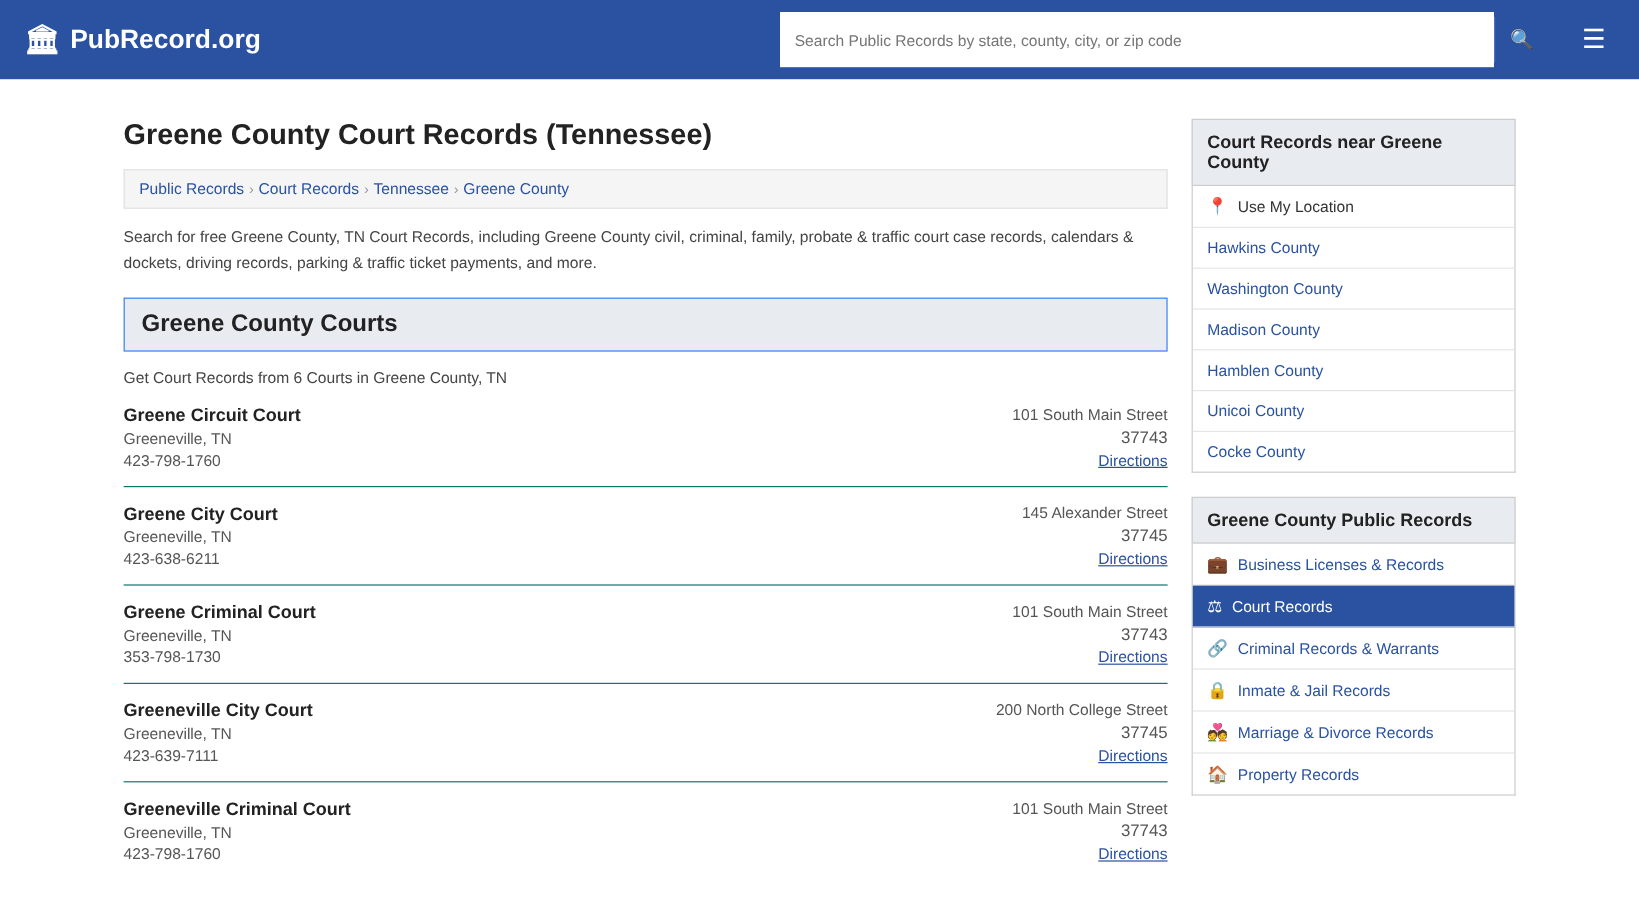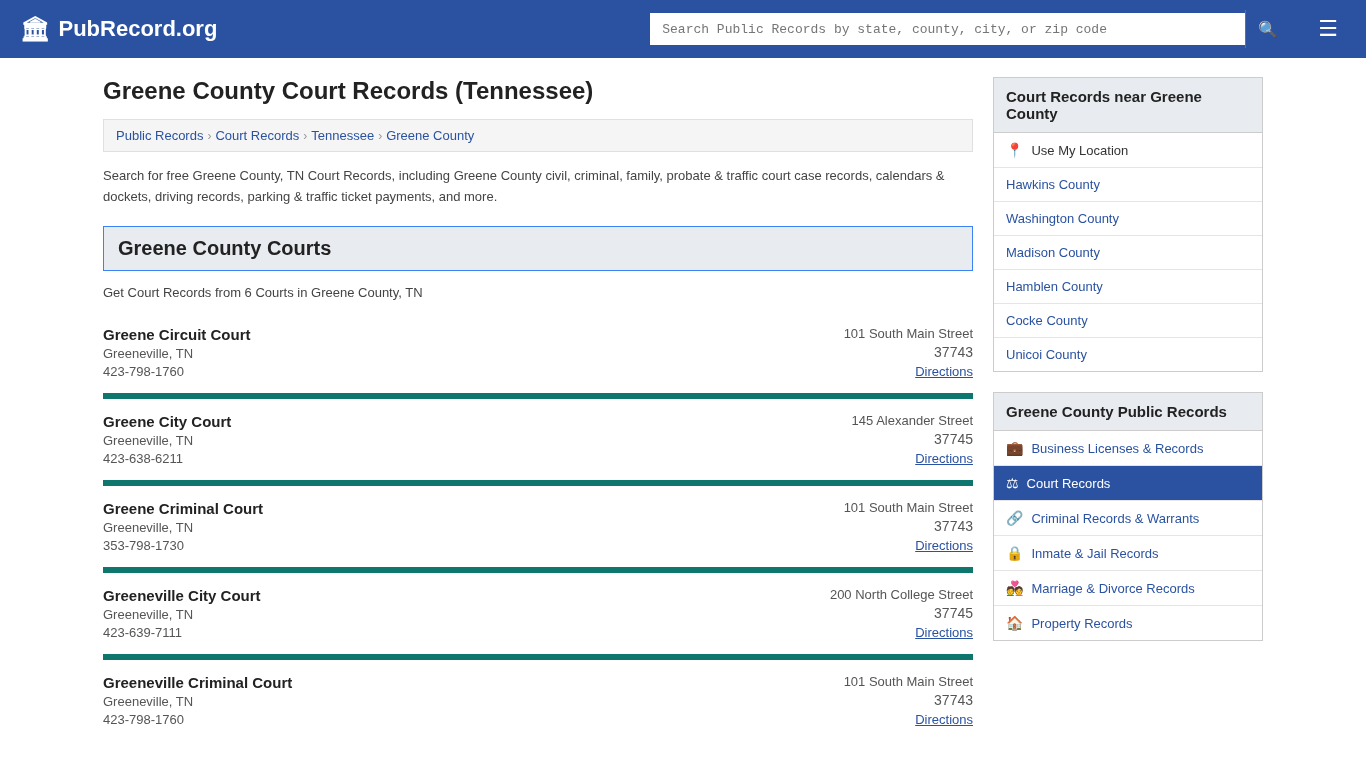--- a/index.html
+++ b/index.html
@@ -31,22 +31,21 @@
       align-items: center;
       max-width: 640px;
       margin-left: auto;
     }
     .search-bar input {
       flex: 1;
       padding: 8px 12px;
       border: none;
       font-size: 13px;
       outline: none;
-      height: 32px;
-      font-family: Liberation Mono, monospace;
+      height: 46px;
     }
     .search-btn {
       background: #2a52a0;
       border: none;
       color: #fff;
       padding: 0 12px;
       height: 38px;
       cursor: pointer;
       font-size: 16px;
       border-left: 1px solid #4a72c0;
@@ -58,21 +57,21 @@
       font-size: 22px;
       cursor: pointer;
       padding: 4px 8px;
       line-height: 1;
     }
 
     
     .main-container {
       max-width: 1200px;
       margin: 0 auto;
-      padding: 19px 20px;
+      padding: 33px 20px;
       display: flex;
       gap: 20px;
     }
 
     
     .content {
       flex: 1;
     }
 
     .page-title {
@@ -116,26 +115,26 @@
       padding: 10px 14px;
       font-size: 20px;
       font-weight: bold;
       color: #222;
       margin-bottom: 14px;
     }
 
     .section-count {
       font-size: 13px;
       color: #444;
-      margin-bottom: 12px;
+      margin-bottom: 2px;
     }
 
     
     .court-entry {
-      border-bottom: 6px solid #0f766e;
+      border-bottom: 1px solid #0f766e;
       padding: 14px 0;
       display: flex;
       justify-content: space-between;
     }
     .court-entry:last-child { border-bottom: none; }
 
     .court-left {}
     .court-name {
       font-size: 15px;
       font-weight: bold;
@@ -355,24 +354,24 @@
           <div class="sidebar-list-item">
             <a class="county-link" href="#">Washington County</a>
           </div>
           <div class="sidebar-list-item">
             <a class="county-link" href="#">Madison County</a>
           </div>
           <div class="sidebar-list-item">
             <a class="county-link" href="#">Hamblen County</a>
           </div>
           <div class="sidebar-list-item">
+            <a class="county-link" href="#">Unicoi County</a>
+          </div>
+          <div class="sidebar-list-item">
             <a class="county-link" href="#">Cocke County</a>
-          </div>
-          <div class="sidebar-list-item">
-            <a class="county-link" href="#">Unicoi County</a>
           </div>
         </div>
     </div>
 
     <div class="sidebar-section-title">Greene County Public Records</div>
     <div class="sidebar-list" id="public-records-list">
         <div class="sidebar-list-item">
     <span class="sidebar-icon">💼</span>
     <span>Business Licenses &amp; Records</span>
   </div>

